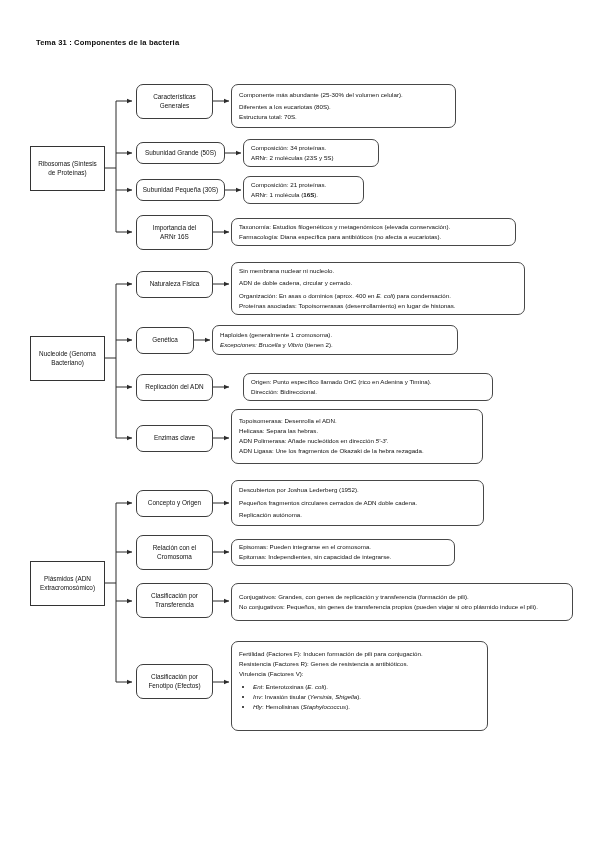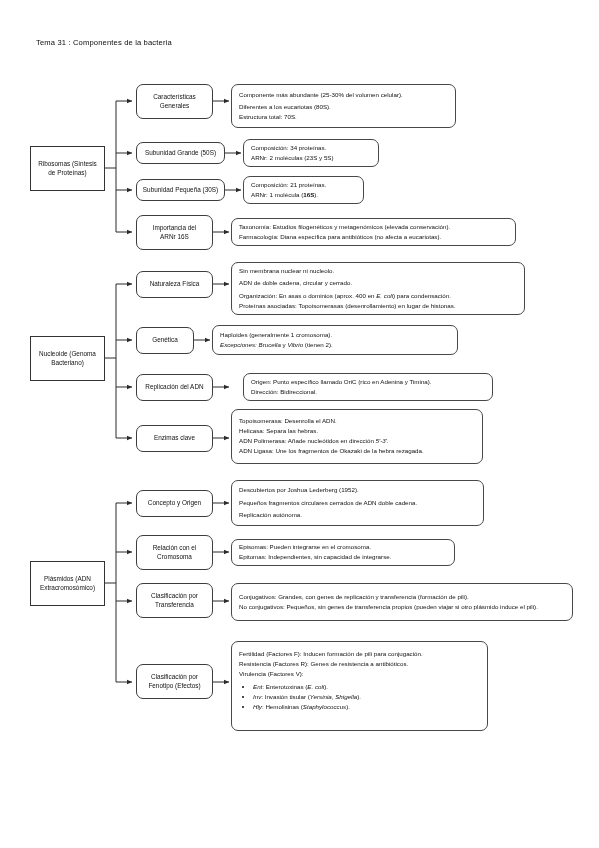--- a/index.html
+++ b/index.html
@@ -18,21 +18,21 @@
     position: relative;
     width: 599px;
     height: 848px;
     background: #ffffff;
   }
   #title {
     position: absolute;
     left: 36px;
     top: 38px;
     font-size: 7.6px;
-    font-weight: normal;
+    font-weight: bold;
     letter-spacing: 0.15px;
     color: #0b0b0b;
     white-space: nowrap;
   }
   #edges {
     position: absolute;
     left: 0; top: 0;
     width: 599px; height: 848px;
     pointer-events: none;
   }

